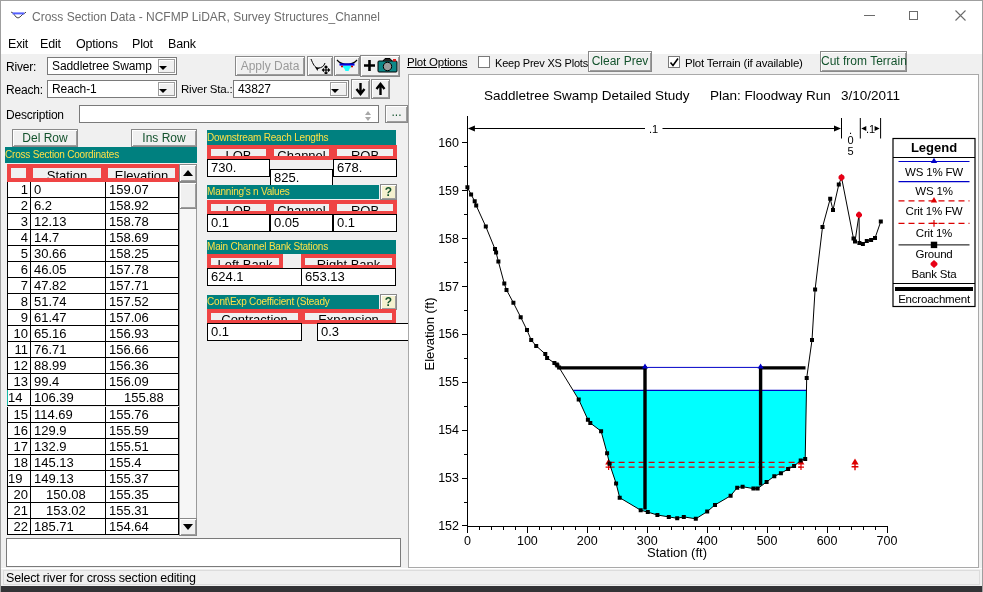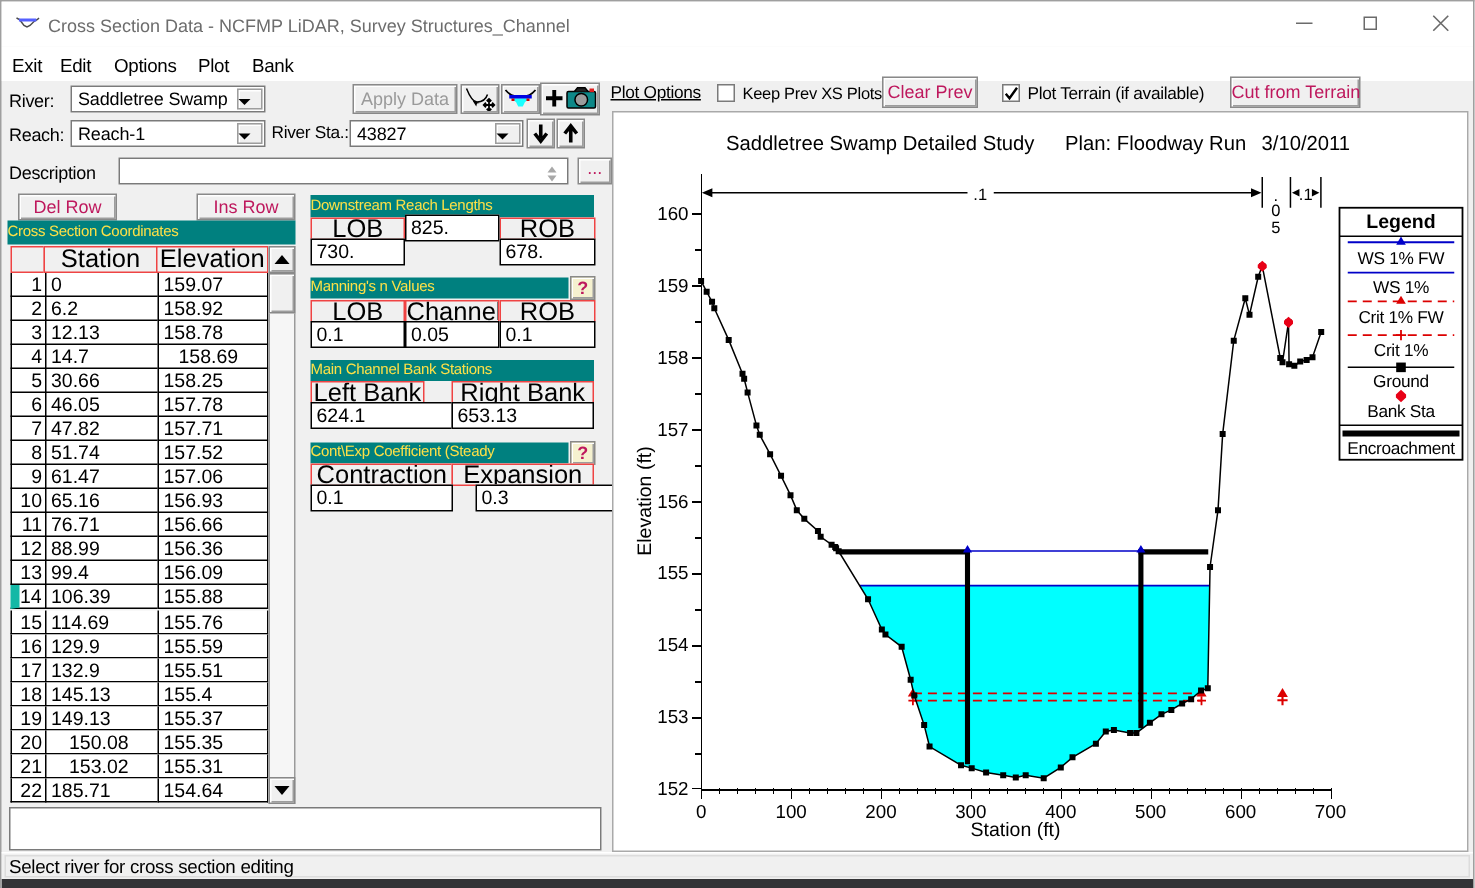--- a/index.html
+++ b/index.html
@@ -1,23 +1,23 @@
 <!DOCTYPE html>
 <html><head><meta charset="utf-8"><style>
 *{margin:0;padding:0;box-sizing:border-box}
 html,body{width:983px;height:592px;overflow:hidden}
 body{font-family:"Liberation Sans",sans-serif;background:#f0f0f0;position:relative;border:1px solid #9f9f9f;border-bottom:none}
 .abs{position:absolute}
 .lbl{position:absolute;font-size:12px;letter-spacing:-0.2px;color:#000;white-space:nowrap}
-.btn{position:absolute;background:#f0f0f0;border:1px solid #898989;box-shadow:inset 1px 1px 0 #fff,inset -1px -1px 0 #9d9d9d;font-size:12px;color:#be185d;text-align:center;white-space:nowrap}
+.btn{position:absolute;background:#f0f0f0;border:1px solid #898989;box-shadow:inset 1px 1px 0 #fff,inset -1px -1px 0 #9d9d9d;font-size:12px;color:#14532d;text-align:center;white-space:nowrap}
 .sunk{position:absolute;background:#fff;border:1px solid #7a7a7a}
 .combo{position:absolute;background:#fff;border:1px solid #7a7a7a;font-size:12px;letter-spacing:-0.1px;white-space:nowrap}
 .cbtn{position:absolute;right:1px;top:1px;bottom:1px;width:17px;background:#f0f0f0;border:1px solid #9d9d9d;box-shadow:inset 1px 1px 0 #fff}
 .teal{position:absolute;background:#00807f;color:#fde047;font-size:10px;letter-spacing:-0.2px;text-align:left;overflow:hidden;white-space:nowrap}
-.gcell{position:absolute;border:1px solid #ef4444;font-size:17px;background:#f0f0f0;text-align:center;overflow:hidden}
+.gcell{position:absolute;border:4px solid #ef4444;font-size:13px;background:#f0f0f0;text-align:center;overflow:hidden}
 .wcell{position:absolute;border:1px solid #000;font-size:13px;background:#fff;padding-left:3px;overflow:hidden}
 .arr{display:inline-block;width:0;height:0}
 </style></head><body>
 
 <div class="abs" style="left:0;top:0;width:981px;height:30px;background:#fff"></div>
 <svg class="abs" style="left:9px;top:10px" width="17" height="10" viewBox="0 0 17 10">
  <path d="M1 1 L3 2 L6 6 L8 7 L10 6 L13 3 L15 2 L16 1" fill="none" stroke="#4a4a4a" stroke-width="1"></path>
  <path d="M2.6 2.4 H14.2" stroke="#5560ff" stroke-width="2"></path>
 </svg>
 <div class="abs" style="left:31px;top:9px;font-size:12px;color:#6d6d6d">Cross Section Data - NCFMP LiDAR, Survey Structures_Channel</div>
@@ -101,21 +101,21 @@
 <div class="btn" style="left:384px;top:104px;width:23px;height:18px;line-height:12px">...</div>
 
 <div class="btn" style="left:11px;top:128px;width:66px;height:18px;line-height:16px">Del Row</div>
 <div class="btn" style="left:130px;top:128px;width:66px;height:18px;line-height:16px">Ins Row</div>
 
 <div class="teal" style="left:206px;top:129px;width:189px;height:15px;line-height:15px">Downstream Reach Lengths</div>
 <div class="gcell" style="left:206px;top:144px;width:63px;height:15px;line-height:13px">LOB</div>
 <div class="gcell" style="left:269px;top:144px;width:63px;height:15px;line-height:13px">Channel</div>
 <div class="gcell" style="left:332px;top:144px;width:64px;height:15px;line-height:13px">ROB</div>
 <div class="wcell" style="left:206px;top:158px;width:63px;height:18px;line-height:16px">730.</div>
-<div class="wcell" style="left:269px;top:142px;width:63px;height:18px;line-height:16px">825.</div>
+<div class="wcell" style="left:269px;top:168px;width:63px;height:18px;line-height:16px">825.</div>
 <div class="wcell" style="left:332px;top:158px;width:64px;height:18px;line-height:16px">678.</div>
 <div class="teal" style="left:206px;top:184px;width:172px;height:14px;line-height:14px">Manning's n Values</div>
 <div class="btn" style="left:379px;top:183px;width:17px;height:16px;line-height:14px;font-weight:bold;background:#f5f1cf">?</div>
 <div class="gcell" style="left:206px;top:199px;width:63px;height:15px;line-height:13px">LOB</div>
 <div class="gcell" style="left:269px;top:199px;width:63px;height:15px;line-height:13px">Channel</div>
 <div class="gcell" style="left:332px;top:199px;width:64px;height:15px;line-height:13px">ROB</div>
 <div class="wcell" style="left:206px;top:213px;width:63px;height:18px;line-height:16px">0.1</div>
 <div class="wcell" style="left:269px;top:213px;width:63px;height:18px;line-height:16px">0.05</div>
 <div class="wcell" style="left:332px;top:213px;width:64px;height:18px;line-height:16px">0.1</div>
 <div class="teal" style="left:206px;top:239px;width:189px;height:14px;line-height:14px">Main Channel Bank Stations</div>
@@ -138,21 +138,21 @@
 <div class="abs" style="left:29px;top:180.5px;width:75px;height:16.099999999999994px;border-bottom:1px solid #000;border-left:1px solid #000;background:#fff;font-size:13px;padding-left:3px;line-height:15.099999999999994px">0</div>
 <div class="abs" style="left:104px;top:180.5px;width:74px;height:16.099999999999994px;border-bottom:1px solid #000;border-left:1px solid #000;border-right:1px solid #000;background:#fff;font-size:13px;padding-left:3px;line-height:15.099999999999994px">159.07</div>
 <div class="abs" style="left:6px;top:196.6px;width:23px;height:16.0px;border-bottom:1px solid #000;border-left:1px solid #000;background:#fff;font-size:13px;text-align:right;padding-right:2px;line-height:15.0px">2</div>
 <div class="abs" style="left:29px;top:196.6px;width:75px;height:16.0px;border-bottom:1px solid #000;border-left:1px solid #000;background:#fff;font-size:13px;padding-left:3px;line-height:15.0px">6.2</div>
 <div class="abs" style="left:104px;top:196.6px;width:74px;height:16.0px;border-bottom:1px solid #000;border-left:1px solid #000;border-right:1px solid #000;background:#fff;font-size:13px;padding-left:3px;line-height:15.0px">158.92</div>
 <div class="abs" style="left:6px;top:212.6px;width:23px;height:16.099999999999994px;border-bottom:1px solid #000;border-left:1px solid #000;background:#fff;font-size:13px;text-align:right;padding-right:2px;line-height:15.099999999999994px">3</div>
 <div class="abs" style="left:29px;top:212.6px;width:75px;height:16.099999999999994px;border-bottom:1px solid #000;border-left:1px solid #000;background:#fff;font-size:13px;padding-left:3px;line-height:15.099999999999994px">12.13</div>
 <div class="abs" style="left:104px;top:212.6px;width:74px;height:16.099999999999994px;border-bottom:1px solid #000;border-left:1px solid #000;border-right:1px solid #000;background:#fff;font-size:13px;padding-left:3px;line-height:15.099999999999994px">158.78</div>
 <div class="abs" style="left:6px;top:228.7px;width:23px;height:16.100000000000023px;border-bottom:1px solid #000;border-left:1px solid #000;background:#fff;font-size:13px;text-align:right;padding-right:2px;line-height:15.100000000000023px">4</div>
 <div class="abs" style="left:29px;top:228.7px;width:75px;height:16.100000000000023px;border-bottom:1px solid #000;border-left:1px solid #000;background:#fff;font-size:13px;padding-left:3px;line-height:15.100000000000023px">14.7</div>
-<div class="abs" style="left:104px;top:228.7px;width:74px;height:16.100000000000023px;border-bottom:1px solid #000;border-left:1px solid #000;border-right:1px solid #000;background:#fff;font-size:13px;padding-left:13px;line-height:15.100000000000023px">158.69</div>
+<div class="abs" style="left:104px;top:228.7px;width:74px;height:16.100000000000023px;border-bottom:1px solid #000;border-left:1px solid #000;border-right:1px solid #000;background:#fff;font-size:13px;padding-left:3px;line-height:15.100000000000023px">158.69</div>
 <div class="abs" style="left:6px;top:244.8px;width:23px;height:16.099999999999966px;border-bottom:1px solid #000;border-left:1px solid #000;background:#fff;font-size:13px;text-align:right;padding-right:2px;line-height:15.099999999999966px">5</div>
 <div class="abs" style="left:29px;top:244.8px;width:75px;height:16.099999999999966px;border-bottom:1px solid #000;border-left:1px solid #000;background:#fff;font-size:13px;padding-left:3px;line-height:15.099999999999966px">30.66</div>
 <div class="abs" style="left:104px;top:244.8px;width:74px;height:16.099999999999966px;border-bottom:1px solid #000;border-left:1px solid #000;border-right:1px solid #000;background:#fff;font-size:13px;padding-left:3px;line-height:15.099999999999966px">158.25</div>
 <div class="abs" style="left:6px;top:260.9px;width:23px;height:16.0px;border-bottom:1px solid #000;border-left:1px solid #000;background:#fff;font-size:13px;text-align:right;padding-right:2px;line-height:15.0px">6</div>
 <div class="abs" style="left:29px;top:260.9px;width:75px;height:16.0px;border-bottom:1px solid #000;border-left:1px solid #000;background:#fff;font-size:13px;padding-left:3px;line-height:15.0px">46.05</div>
 <div class="abs" style="left:104px;top:260.9px;width:74px;height:16.0px;border-bottom:1px solid #000;border-left:1px solid #000;border-right:1px solid #000;background:#fff;font-size:13px;padding-left:3px;line-height:15.0px">157.78</div>
 <div class="abs" style="left:6px;top:276.9px;width:23px;height:16.100000000000023px;border-bottom:1px solid #000;border-left:1px solid #000;background:#fff;font-size:13px;text-align:right;padding-right:2px;line-height:15.100000000000023px">7</div>
 <div class="abs" style="left:29px;top:276.9px;width:75px;height:16.100000000000023px;border-bottom:1px solid #000;border-left:1px solid #000;background:#fff;font-size:13px;padding-left:3px;line-height:15.100000000000023px">47.82</div>
 <div class="abs" style="left:104px;top:276.9px;width:74px;height:16.100000000000023px;border-bottom:1px solid #000;border-left:1px solid #000;border-right:1px solid #000;background:#fff;font-size:13px;padding-left:3px;line-height:15.100000000000023px">157.71</div>
 <div class="abs" style="left:6px;top:293.0px;width:23px;height:16.100000000000023px;border-bottom:1px solid #000;border-left:1px solid #000;background:#fff;font-size:13px;text-align:right;padding-right:2px;line-height:15.100000000000023px">8</div>
@@ -166,36 +166,36 @@
 <div class="abs" style="left:104px;top:325.1px;width:74px;height:16.099999999999966px;border-bottom:1px solid #000;border-left:1px solid #000;border-right:1px solid #000;background:#fff;font-size:13px;padding-left:3px;line-height:15.099999999999966px">156.93</div>
 <div class="abs" style="left:6px;top:341.2px;width:23px;height:16.100000000000023px;border-bottom:1px solid #000;border-left:1px solid #000;background:#fff;font-size:13px;text-align:right;padding-right:2px;line-height:15.100000000000023px">11</div>
 <div class="abs" style="left:29px;top:341.2px;width:75px;height:16.100000000000023px;border-bottom:1px solid #000;border-left:1px solid #000;background:#fff;font-size:13px;padding-left:3px;line-height:15.100000000000023px">76.71</div>
 <div class="abs" style="left:104px;top:341.2px;width:74px;height:16.100000000000023px;border-bottom:1px solid #000;border-left:1px solid #000;border-right:1px solid #000;background:#fff;font-size:13px;padding-left:3px;line-height:15.100000000000023px">156.66</div>
 <div class="abs" style="left:6px;top:357.3px;width:23px;height:16.0px;border-bottom:1px solid #000;border-left:1px solid #000;background:#fff;font-size:13px;text-align:right;padding-right:2px;line-height:15.0px">12</div>
 <div class="abs" style="left:29px;top:357.3px;width:75px;height:16.0px;border-bottom:1px solid #000;border-left:1px solid #000;background:#fff;font-size:13px;padding-left:3px;line-height:15.0px">88.99</div>
 <div class="abs" style="left:104px;top:357.3px;width:74px;height:16.0px;border-bottom:1px solid #000;border-left:1px solid #000;border-right:1px solid #000;background:#fff;font-size:13px;padding-left:3px;line-height:15.0px">156.36</div>
 <div class="abs" style="left:6px;top:373.3px;width:23px;height:16.099999999999966px;border-bottom:1px solid #000;border-left:1px solid #000;background:#fff;font-size:13px;text-align:right;padding-right:2px;line-height:15.099999999999966px">13</div>
 <div class="abs" style="left:29px;top:373.3px;width:75px;height:16.099999999999966px;border-bottom:1px solid #000;border-left:1px solid #000;background:#fff;font-size:13px;padding-left:3px;line-height:15.099999999999966px">99.4</div>
 <div class="abs" style="left:104px;top:373.3px;width:74px;height:16.099999999999966px;border-bottom:1px solid #000;border-left:1px solid #000;border-right:1px solid #000;background:#fff;font-size:13px;padding-left:3px;line-height:15.099999999999966px">156.09</div>
-<div class="abs" style="left:6px;top:389.4px;width:23px;height:16.100000000000023px;border-bottom:1px solid #000;border-left:6px solid #14b8a6;background:#fff;font-size:13px;text-align:center;padding-right:2px;line-height:15.100000000000023px">14</div>
+<div class="abs" style="left:6px;top:389.4px;width:23px;height:16.100000000000023px;border-bottom:1px solid #000;border-left:1px solid #14b8a6;background:#fff;font-size:13px;text-align:left;padding-right:2px;line-height:15.100000000000023px">14</div>
 <div class="abs" style="left:29px;top:389.4px;width:75px;height:16.100000000000023px;border-bottom:1px solid #000;border-left:1px solid #000;background:#fff;font-size:13px;padding-left:3px;line-height:15.100000000000023px">106.39</div>
-<div class="abs" style="left:104px;top:389.4px;width:74px;height:16.100000000000023px;border-bottom:1px solid #000;border-left:1px solid #000;border-right:1px solid #000;background:#fff;font-size:13px;padding-left:3px;line-height:15.100000000000023px">155.88</div>
+<div class="abs" style="left:104px;top:389.4px;width:74px;height:16.100000000000023px;border-bottom:1px solid #000;border-left:1px solid #000;border-right:1px solid #000;background:#fff;font-size:13px;padding-left:18px;line-height:15.100000000000023px">155.88</div>
 <div class="abs" style="left:6px;top:405.5px;width:23px;height:16.100000000000023px;border-bottom:1px solid #000;border-left:1px solid #000;background:#fff;font-size:13px;text-align:right;padding-right:2px;line-height:15.100000000000023px">15</div>
 <div class="abs" style="left:29px;top:405.5px;width:75px;height:16.100000000000023px;border-bottom:1px solid #000;border-left:1px solid #000;background:#fff;font-size:13px;padding-left:3px;line-height:15.100000000000023px">114.69</div>
 <div class="abs" style="left:104px;top:405.5px;width:74px;height:16.100000000000023px;border-bottom:1px solid #000;border-left:1px solid #000;border-right:1px solid #000;background:#fff;font-size:13px;padding-left:3px;line-height:15.100000000000023px">155.76</div>
 <div class="abs" style="left:6px;top:421.6px;width:23px;height:16.0px;border-bottom:1px solid #000;border-left:1px solid #000;background:#fff;font-size:13px;text-align:right;padding-right:2px;line-height:15.0px">16</div>
 <div class="abs" style="left:29px;top:421.6px;width:75px;height:16.0px;border-bottom:1px solid #000;border-left:1px solid #000;background:#fff;font-size:13px;padding-left:3px;line-height:15.0px">129.9</div>
 <div class="abs" style="left:104px;top:421.6px;width:74px;height:16.0px;border-bottom:1px solid #000;border-left:1px solid #000;border-right:1px solid #000;background:#fff;font-size:13px;padding-left:3px;line-height:15.0px">155.59</div>
 <div class="abs" style="left:6px;top:437.6px;width:23px;height:16.099999999999966px;border-bottom:1px solid #000;border-left:1px solid #000;background:#fff;font-size:13px;text-align:right;padding-right:2px;line-height:15.099999999999966px">17</div>
 <div class="abs" style="left:29px;top:437.6px;width:75px;height:16.099999999999966px;border-bottom:1px solid #000;border-left:1px solid #000;background:#fff;font-size:13px;padding-left:3px;line-height:15.099999999999966px">132.9</div>
 <div class="abs" style="left:104px;top:437.6px;width:74px;height:16.099999999999966px;border-bottom:1px solid #000;border-left:1px solid #000;border-right:1px solid #000;background:#fff;font-size:13px;padding-left:3px;line-height:15.099999999999966px">155.51</div>
 <div class="abs" style="left:6px;top:453.7px;width:23px;height:16.100000000000023px;border-bottom:1px solid #000;border-left:1px solid #000;background:#fff;font-size:13px;text-align:right;padding-right:2px;line-height:15.100000000000023px">18</div>
 <div class="abs" style="left:29px;top:453.7px;width:75px;height:16.100000000000023px;border-bottom:1px solid #000;border-left:1px solid #000;background:#fff;font-size:13px;padding-left:3px;line-height:15.100000000000023px">145.13</div>
 <div class="abs" style="left:104px;top:453.7px;width:74px;height:16.100000000000023px;border-bottom:1px solid #000;border-left:1px solid #000;border-right:1px solid #000;background:#fff;font-size:13px;padding-left:3px;line-height:15.100000000000023px">155.4</div>
-<div class="abs" style="left:6px;top:469.8px;width:23px;height:16.0px;border-bottom:1px solid #000;border-left:1px solid #000;background:#fff;font-size:13px;text-align:right;padding-right:2px;line-height:15.0px">19</div>
+<div class="abs" style="left:6px;top:469.8px;width:23px;height:16.0px;border-bottom:1px solid #000;border-left:1px solid #000;background:#fff;font-size:13px;text-align:left;padding-right:2px;line-height:15.0px">19</div>
 <div class="abs" style="left:29px;top:469.8px;width:75px;height:16.0px;border-bottom:1px solid #000;border-left:1px solid #000;background:#fff;font-size:13px;padding-left:3px;line-height:15.0px">149.13</div>
 <div class="abs" style="left:104px;top:469.8px;width:74px;height:16.0px;border-bottom:1px solid #000;border-left:1px solid #000;border-right:1px solid #000;background:#fff;font-size:13px;padding-left:3px;line-height:15.0px">155.37</div>
 <div class="abs" style="left:6px;top:485.8px;width:23px;height:16.099999999999966px;border-bottom:1px solid #000;border-left:1px solid #000;background:#fff;font-size:13px;text-align:right;padding-right:2px;line-height:15.099999999999966px">20</div>
 <div class="abs" style="left:29px;top:485.8px;width:75px;height:16.099999999999966px;border-bottom:1px solid #000;border-left:1px solid #000;background:#fff;font-size:13px;padding-left:15px;line-height:15.099999999999966px">150.08</div>
 <div class="abs" style="left:104px;top:485.8px;width:74px;height:16.099999999999966px;border-bottom:1px solid #000;border-left:1px solid #000;border-right:1px solid #000;background:#fff;font-size:13px;padding-left:3px;line-height:15.099999999999966px">155.35</div>
 <div class="abs" style="left:6px;top:501.9px;width:23px;height:16.100000000000023px;border-bottom:1px solid #000;border-left:1px solid #000;background:#fff;font-size:13px;text-align:right;padding-right:2px;line-height:15.100000000000023px">21</div>
 <div class="abs" style="left:29px;top:501.9px;width:75px;height:16.100000000000023px;border-bottom:1px solid #000;border-left:1px solid #000;background:#fff;font-size:13px;padding-left:15px;line-height:15.100000000000023px">153.02</div>
 <div class="abs" style="left:104px;top:501.9px;width:74px;height:16.100000000000023px;border-bottom:1px solid #000;border-left:1px solid #000;border-right:1px solid #000;background:#fff;font-size:13px;padding-left:3px;line-height:15.100000000000023px">155.31</div>
 <div class="abs" style="left:6px;top:518.0px;width:23px;height:16.0px;border-bottom:1px solid #000;border-left:1px solid #000;background:#fff;font-size:13px;text-align:right;padding-right:2px;line-height:15.0px">22</div>
 <div class="abs" style="left:29px;top:518.0px;width:75px;height:16.0px;border-bottom:1px solid #000;border-left:1px solid #000;background:#fff;font-size:13px;padding-left:3px;line-height:15.0px">185.71</div>

